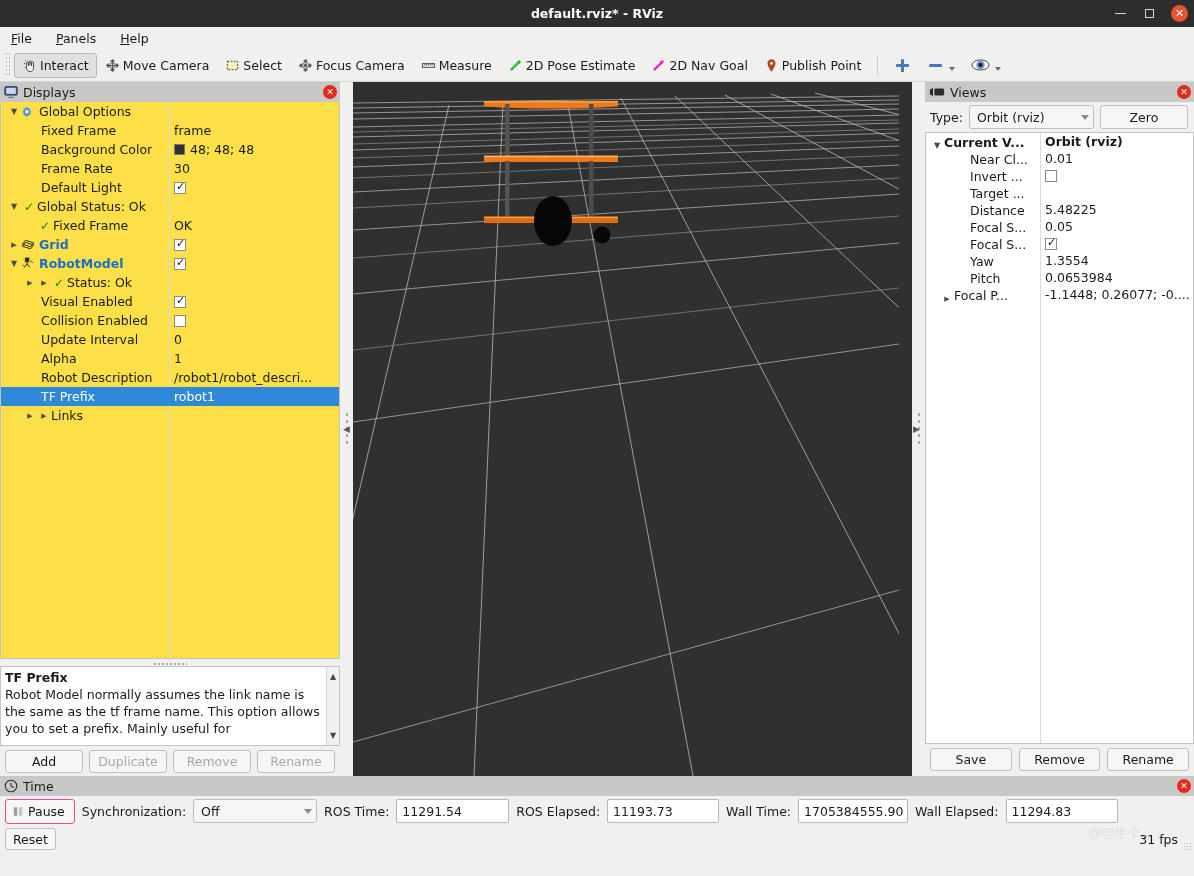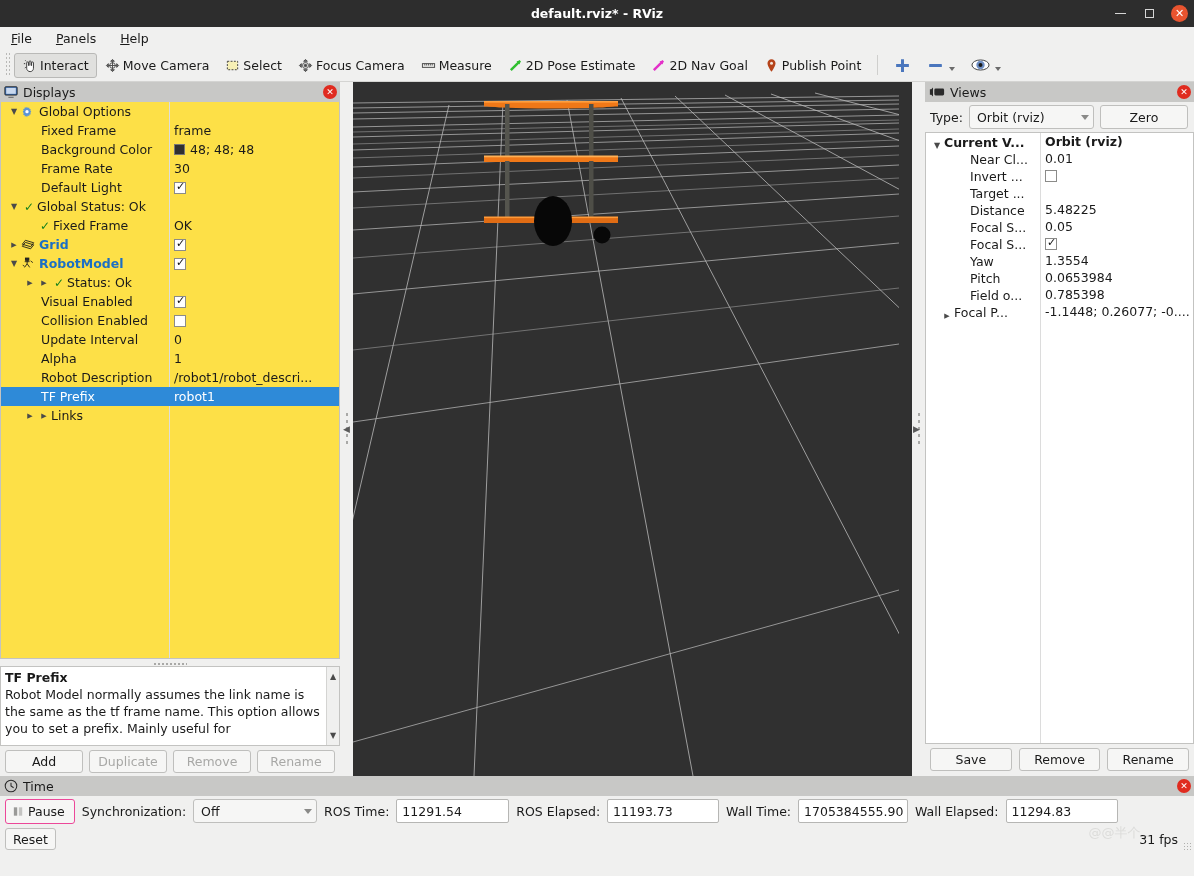--- a/index.html
+++ b/index.html
@@ -662,29 +662,20 @@
           <div class="vrow">
             <div class="vname" style="padding-left:30px">
               <span class="arrow"></span>
               <span class="">Pitch</span>
             </div>
             <div class="vval">
               <span class="">0.0653984</span>
             </div>
           </div>
           <div class="vrow">
-            <div class="vname" style="padding-left:30px">
-              <span class="arrow"></span>
-              <span class="">Field o...</span>
-            </div>
-            <div class="vval">
-              <span class="">0.785398</span>
-            </div>
-          </div>
-          <div class="vrow">
             <div class="vname" style="padding-left:14px">
               <span class="arrow right"></span>
               <span class="">Focal P...</span>
             </div>
             <div class="vval">
               <span class="">-1.1448; 0.26077; -0....</span>
             </div>
           </div>
         </div>
     </div>

